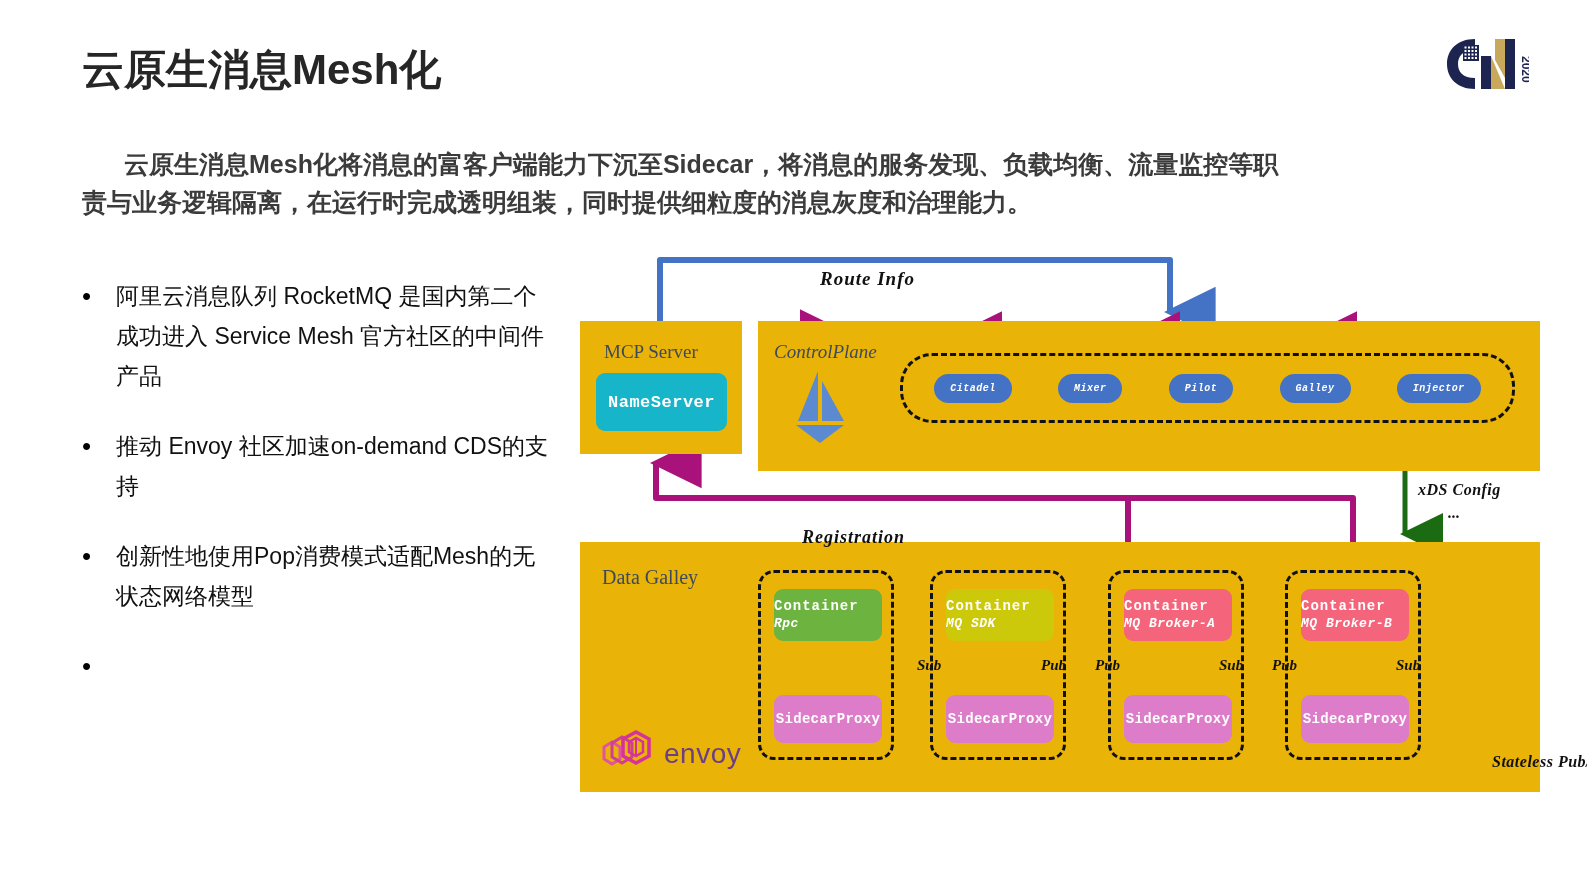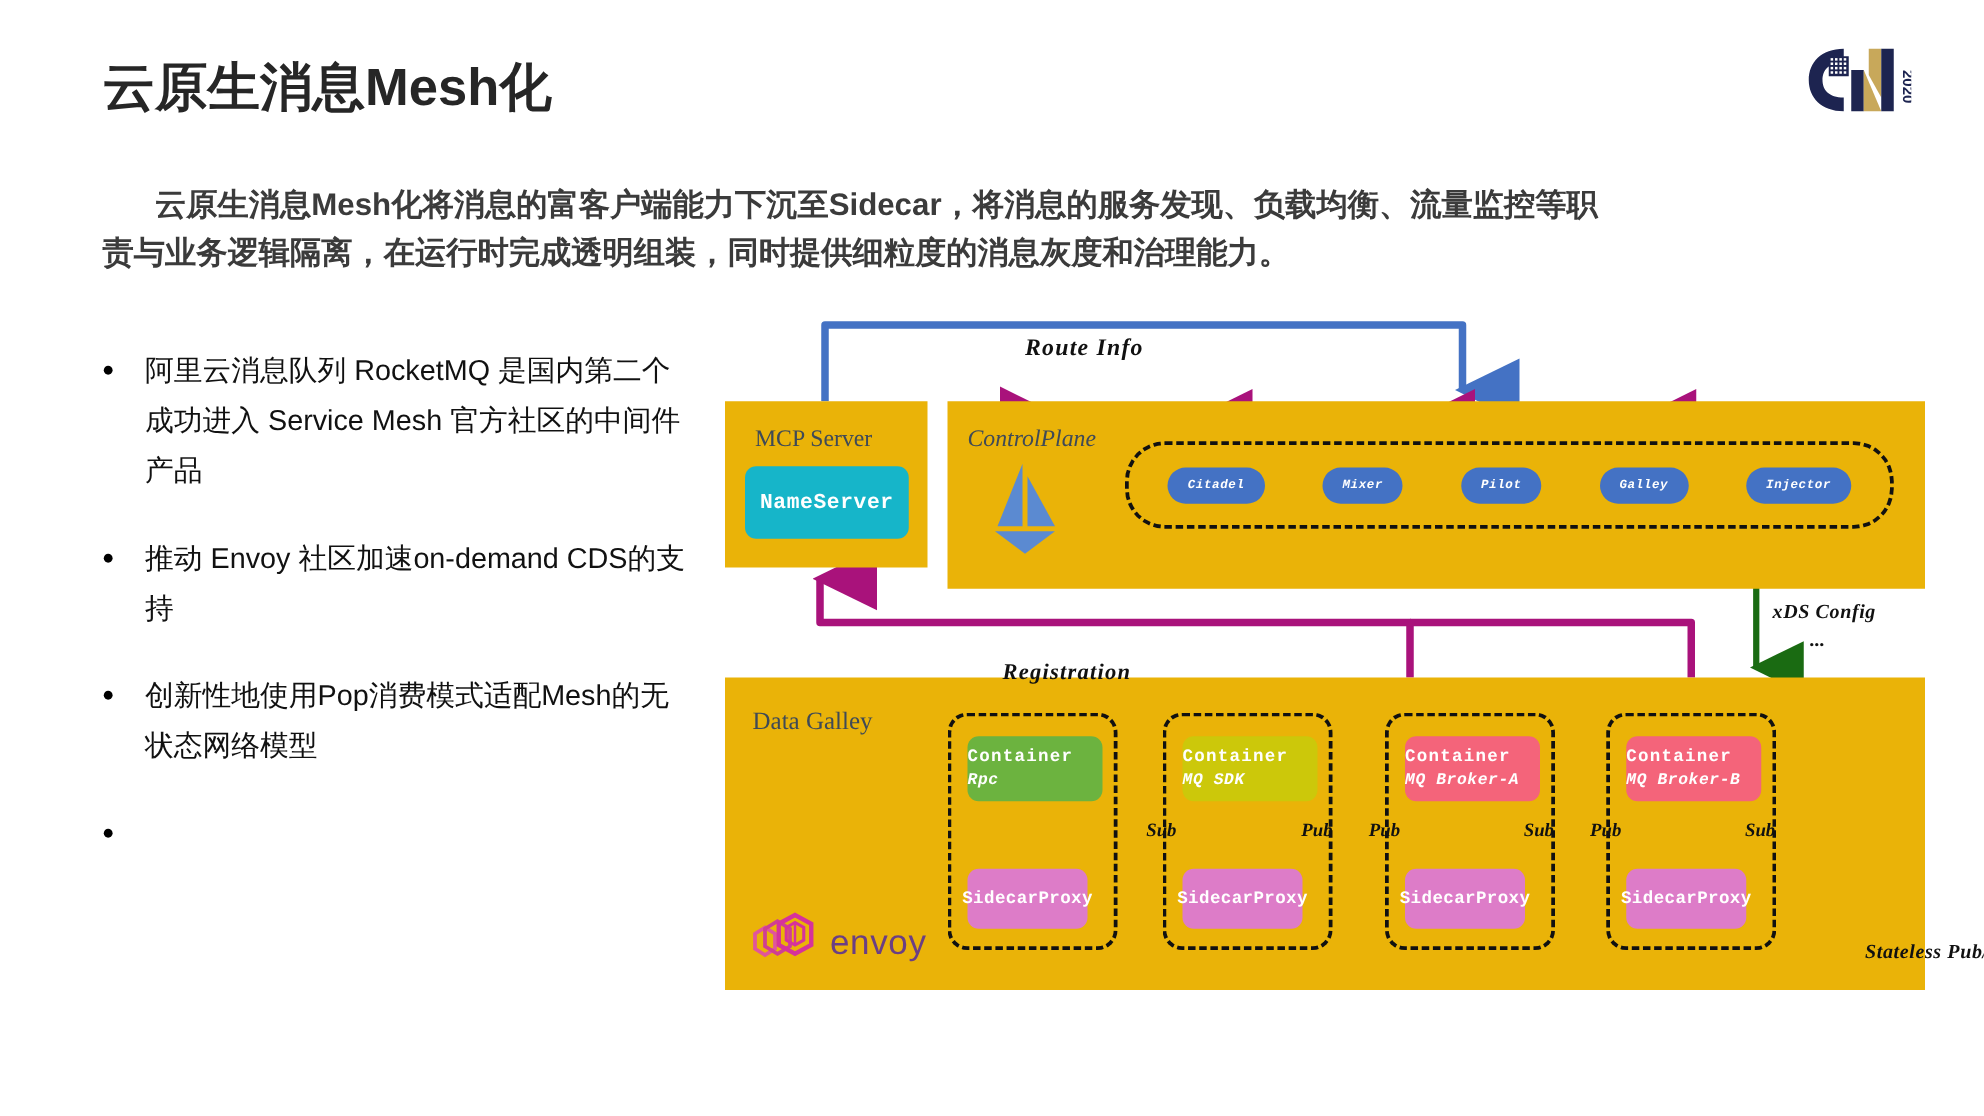--- a/index.html
+++ b/index.html
@@ -187,21 +187,21 @@
     align-items: flex-start; justify-content: center;
     font-family: "Liberation Mono", monospace;
     line-height: 1.25;
   }
   .pod-container .c-top { font-size: 14px; font-weight: bold; letter-spacing: 1px; }
   .pod-container .c-sub { font-size: 13px; font-weight: bold; font-style: italic; letter-spacing: 0.5px; }
 
   .pod-sidecar {
     position: absolute;
     left: 13px; top: 122px;
-    width: 96px; height: 48px;
+    width: 108px; height: 48px;
     border-radius: 9px;
     background: #dd7cc8;
     color: #ffffff;
     display: flex; align-items: center; justify-content: center;
     font-family: "Liberation Mono", monospace;
     font-size: 14px; font-weight: bold;
     letter-spacing: 0.3px;
   }
 
   .pod-tag {

